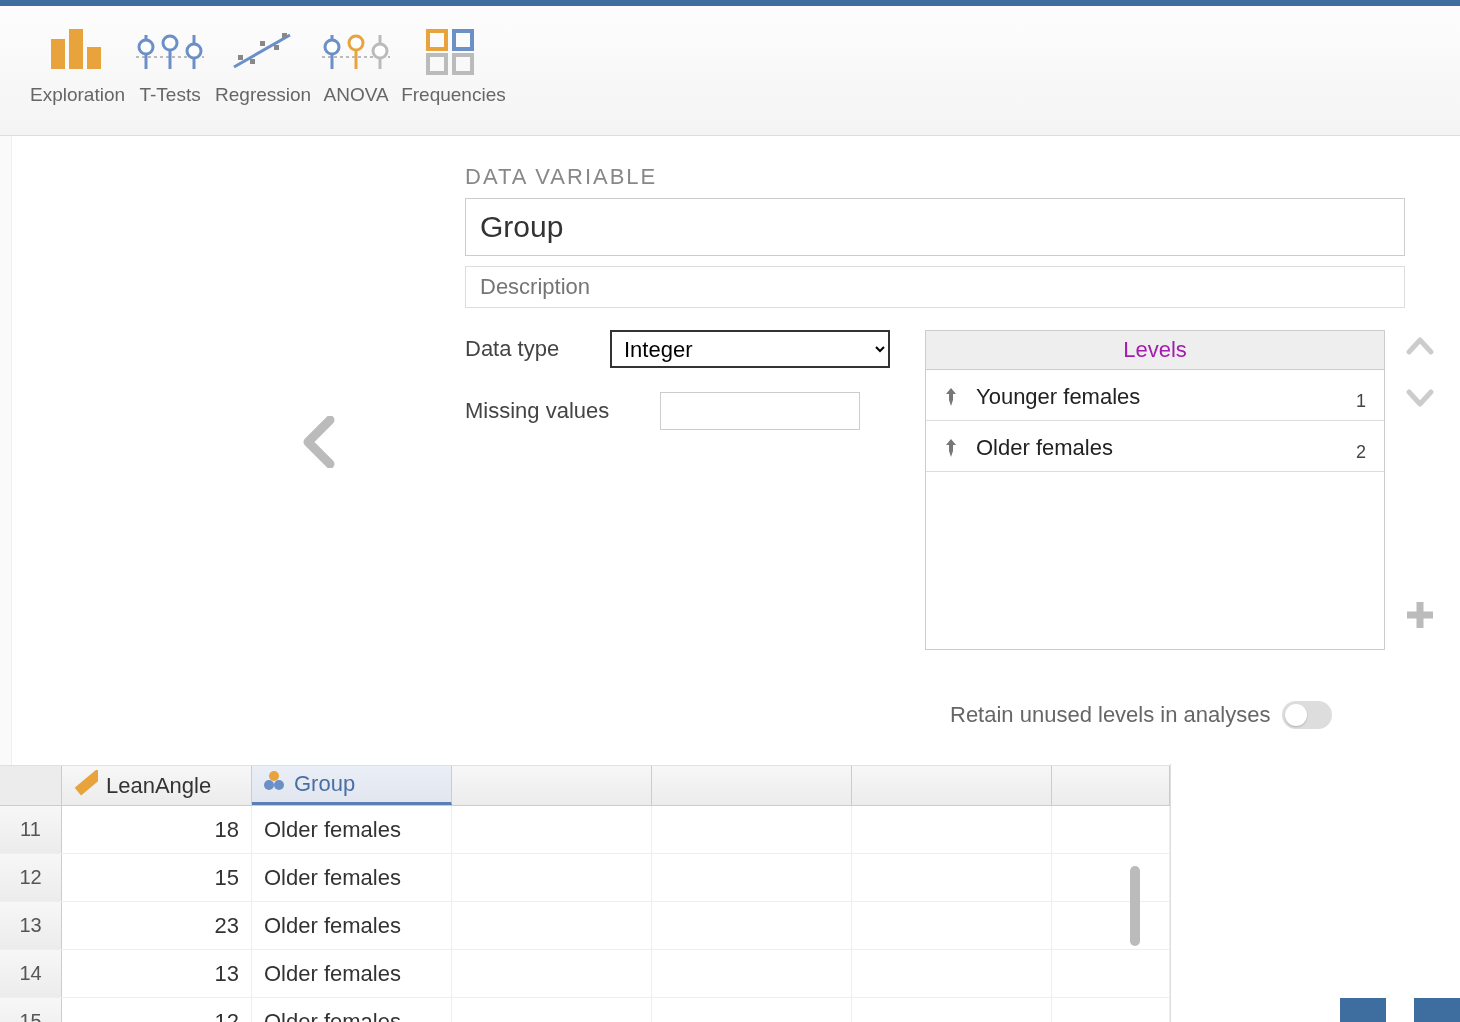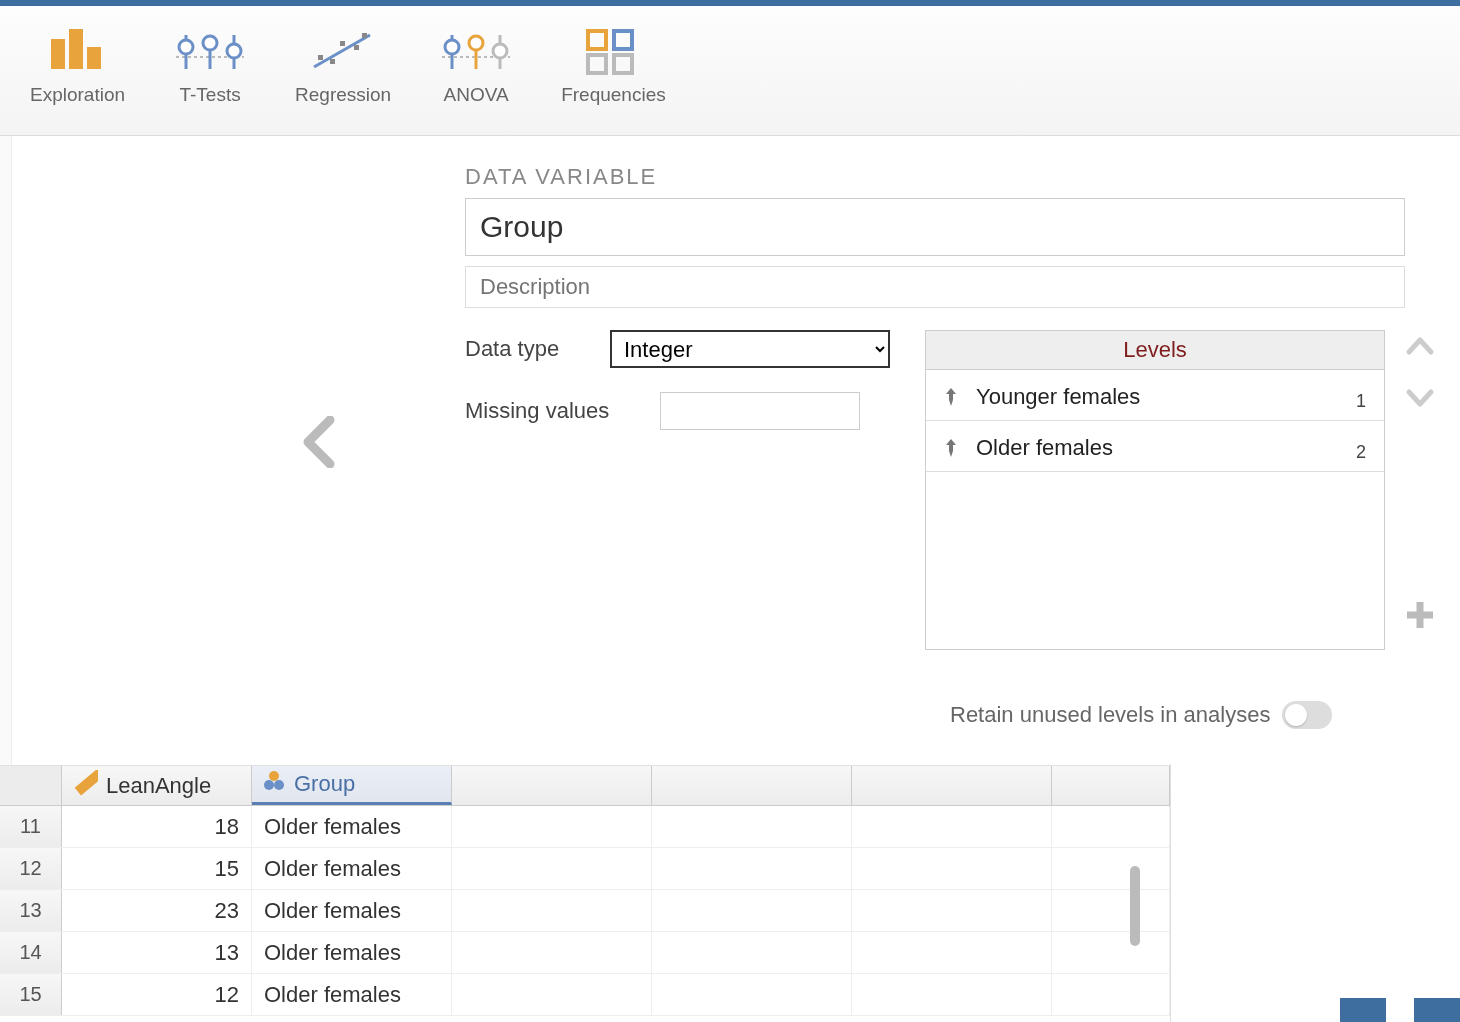--- a/index.html
+++ b/index.html
@@ -7,21 +7,20 @@
   font-family: -apple-system, BlinkMacSystemFont, "Segoe UI", Arial, sans-serif;
   background: #fff;
   width: 1460px;
   height: 1022px;
   overflow: hidden;
   color: #333;
 }
 .top-border { height: 6px; background: #3e6da0; }
 .toolbar {
   display: flex;
-  gap: 40px;
   padding: 18px 30px 12px 30px;
   background: linear-gradient(#fdfdfd, #f4f4f4);
   border-bottom: 1px solid #ddd;
   height: 130px;
   align-items: flex-start;
 }
 .toolbar-item {
   display: flex;
   flex-direction: column;
   align-items: center;
@@ -133,21 +132,21 @@
 .var-right { flex: 1; position: relative; }
 .levels-box {
   border: 1px solid #ccc;
   width: 460px;
   min-height: 320px;
 }
 .levels-header {
   background: #eee;
   text-align: center;
   font-size: 22px;
-  color: #7f1d1d;
+  color: #a21caf;
   padding: 6px 0;
   border-bottom: 1px solid #ccc;
 }
 .level-row {
   border-bottom: 1px solid #ddd;
   padding: 14px 16px 10px 16px;
   position: relative;
 }
 .level-name {
   font-size: 22px;
@@ -230,21 +229,21 @@
 .gh-c1 { width: 190px; }
 .gh-c2 {
   width: 200px;
   background: linear-gradient(#eaeef6,#e2e7ef);
   color: #4a6fa5;
   border-bottom: 3px solid #5a7fb5;
 }
 .gh-blank { width: 200px; }
 .grid-row {
   display: flex;
-  height: 42px;
+  height: 48px;
   border-bottom: 1px solid #eee;
 }
 .gr-head {
   width: 62px;
   background: linear-gradient(#f7f7f7,#ececec);
   border-right: 1px solid #ccc;
   display: flex;
   align-items: center;
   justify-content: center;
   font-size: 20px;

